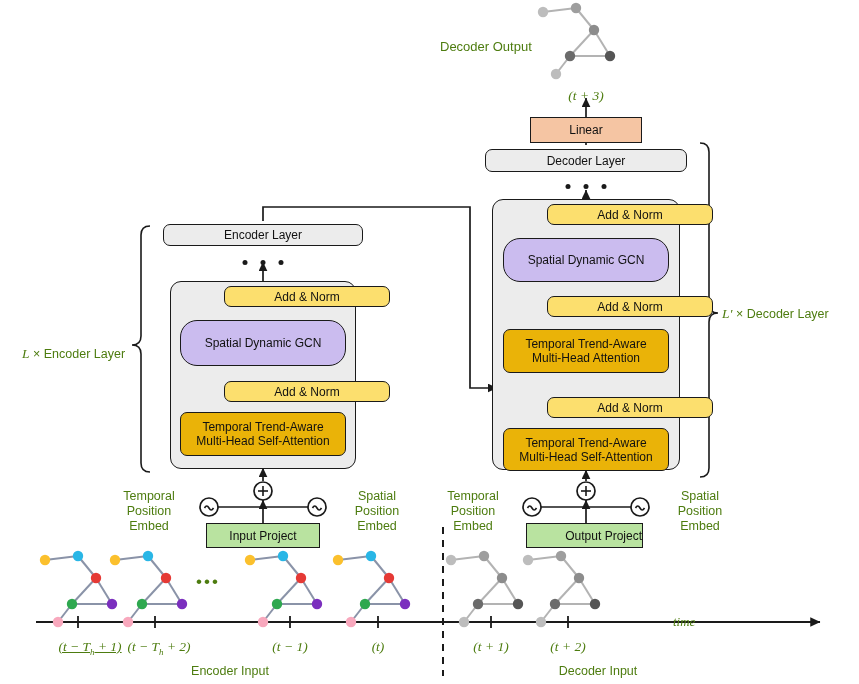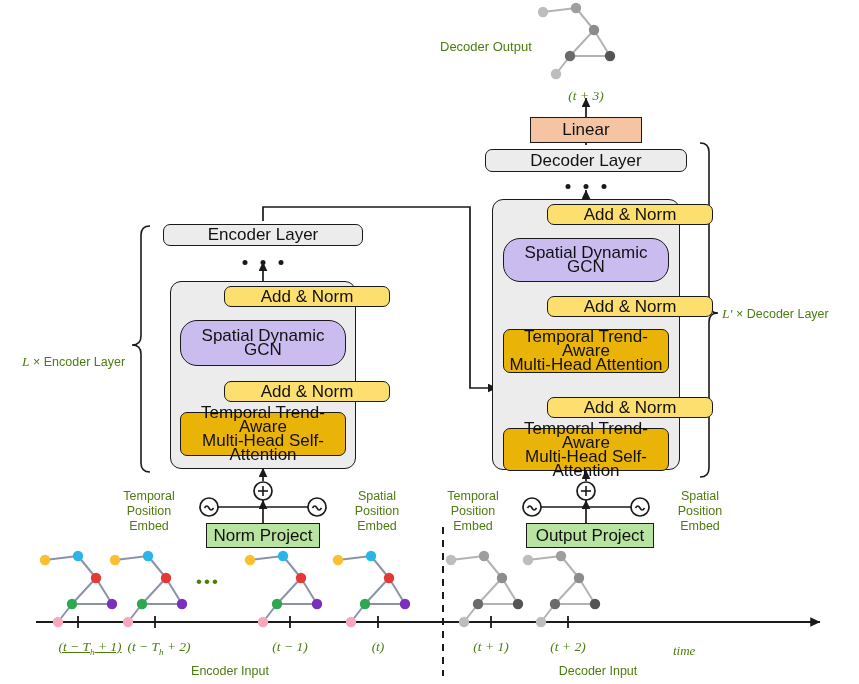--- a/index.html
+++ b/index.html
@@ -8,21 +8,21 @@
   #stage{position:absolute;left:0;top:0;width:859px;height:684px;}
   svg#canvas{position:absolute;left:0;top:0;width:859px;height:684px;}
 
   .lbl{position:absolute;font-size:12.5px;color:#4d7c0f;white-space:nowrap;
        line-height:15px;}
   .lbl.c{transform:translateX(-50%);text-align:center;}
   .math{font-family:"Liberation Serif", serif;font-style:italic;font-size:13.5px;}
 
   .blk{position:absolute;box-sizing:border-box;border:1.6px solid #1a1a1a;
        display:flex;align-items:center;justify-content:center;text-align:center;
-       font-size:17px;line-height:14px;color:#111;}
+       font-size:12px;line-height:14px;color:#111;}
   .rnd{border-radius:7px;}
   .grey{background:#ececec;}
   .yellow{background:#fcdf6e;margin-left:44px;}
   .purple{background:#cbbcef;border-radius:17px;}
   .cyan{background:#eab308;}
   .green{background:#b9e3a0;}
   .orange{background:#f5c5a3;}
 
   .wrapbox{position:absolute;box-sizing:border-box;background:#ececec;
            border:1.6px solid #1a1a1a;border-radius:11px;}
@@ -285,37 +285,37 @@
   <span>Spatial Dynamic GCN</span>
 </div>
 <div class="blk rnd yellow" style="left:180px;top:381px;width:166px;height:21px;">
   <span>Add &amp; Norm</span>
 </div>
 <div class="blk rnd cyan" style="left:180px;top:412px;width:166px;height:44px;flex-direction:column;">
   <span>Temporal Trend-Aware</span>
   <span>Multi-Head Self-Attention</span>
 </div>
 
-<div class="lbl" style="left:22px;top:354px;">
+<div class="lbl" style="left:22px;top:346px;">
   <span class="math">L</span><span> × </span><span>Encoder Layer</span>
 </div>
 
 <div class="lbl" style="left:110px;top:489px;text-align:center;width:78px;">
   <div>Temporal</div>
   <div>Position</div>
   <div>Embed</div>
 </div>
 <div class="lbl" style="left:338px;top:489px;text-align:center;width:78px;">
   <div>Spatial</div>
   <div>Position</div>
   <div>Embed</div>
 </div>
 
 <div class="blk green" style="left:206px;top:523px;width:114px;height:25px;">
-  <span>Norm Project</span>
+  <span>Input Project</span>
 </div>
 
 <div class="lbl" style="left:196px;top:574px;font-size:17px;letter-spacing:2px;">•••</div>
 
 <div class="lbl c math" style="left:90px;top:639px;text-decoration:underline;">(t − T<sub style="font-size:9px;">h</sub> + 1)</div>
 <div class="lbl c math" style="left:159px;top:639px;">(t − T<sub style="font-size:9px;">h</sub> + 2)</div>
 <div class="lbl c math" style="left:290px;top:639px;">(t − 1)</div>
 <div class="lbl c math" style="left:378px;top:639px;">(t)</div>
 <div class="lbl c" style="left:230px;top:664px;">Encoder Input</div>
 
@@ -362,26 +362,26 @@
   <div>Temporal</div>
   <div>Position</div>
   <div>Embed</div>
 </div>
 <div class="lbl" style="left:661px;top:489px;text-align:center;width:78px;">
   <div>Spatial</div>
   <div>Position</div>
   <div>Embed</div>
 </div>
 
-<div class="blk green" style="left:526px;top:523px;width:128px;height:25px;">
+<div class="blk green" style="left:526px;top:523px;width:117px;height:25px;justify-content:flex-end;">
   <span>Output Project</span>
 </div>
 
 <div class="lbl c math" style="left:491px;top:639px;">(t + 1)</div>
 <div class="lbl c math" style="left:568px;top:639px;">(t + 2)</div>
 <div class="lbl c" style="left:598px;top:664px;">Decoder Input</div>
 
-<div class="lbl math" style="left:673px;top:643px;font-size:13px;">time</div>
+<div class="lbl math" style="left:673px;top:614px;font-size:13px;">time</div>
 
 <div class="lbl" style="left:440px;top:39px;font-size:13px;">Decoder Output</div>
 <div class="lbl c math" style="left:586px;top:88px;">(t + 3)</div>
 
 </div>
 
 </body></html>

